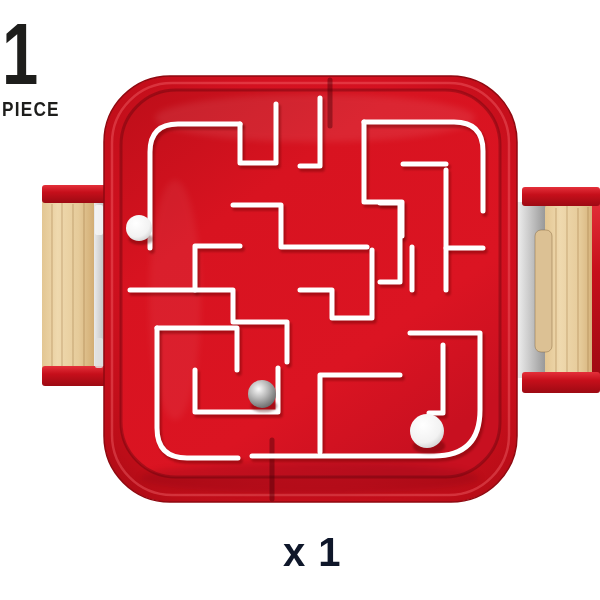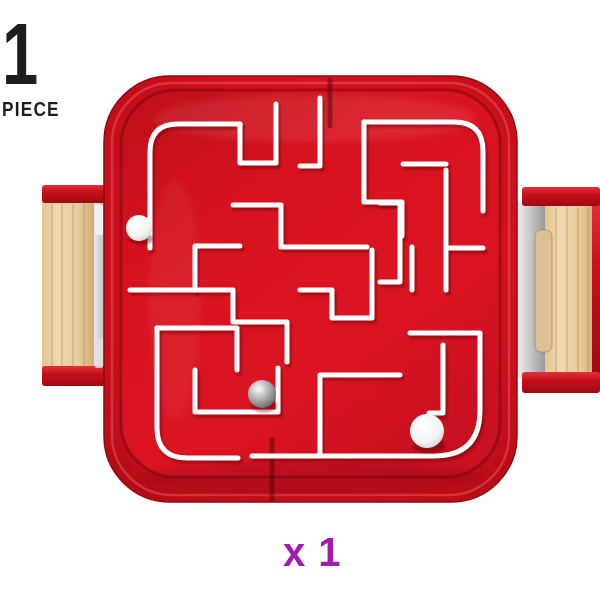--- a/index.html
+++ b/index.html
@@ -11,21 +11,21 @@
   .piece-badge{position:absolute;left:2px;top:14px;color:#1d1d1b;z-index:5;}
   .piece-badge .count{
     font-size:88px;font-weight:bold;line-height:0.92;
     transform:scaleX(0.74);transform-origin:left top;letter-spacing:-2px;
   }
   .piece-badge .unit{
     font-size:21px;font-weight:bold;letter-spacing:1.5px;margin-top:2px;
     transform:scaleX(0.82);transform-origin:left top;
   }
   .qty-label{
-    position:absolute;top:530px;left:283px;color:#a21caf;z-index:5;
+    position:absolute;top:530px;left:283px;color:#0f172a;z-index:5;
     font-size:40px;font-weight:bold;letter-spacing:1px;
   }
   svg{position:absolute;left:0;top:0;}
   #maze-walls path{fill:none;stroke:#ffffff;stroke-width:5;stroke-linecap:round;stroke-linejoin:round;}
   #maze-walls-shadow path{fill:none;stroke:rgba(95,0,10,0.40);stroke-width:5.5;stroke-linecap:round;stroke-linejoin:round;}
   #maze-seams line{stroke:rgba(70,0,6,0.42);stroke-width:5;stroke-linecap:round;}
 </style>
 </head>
 <body>
 

